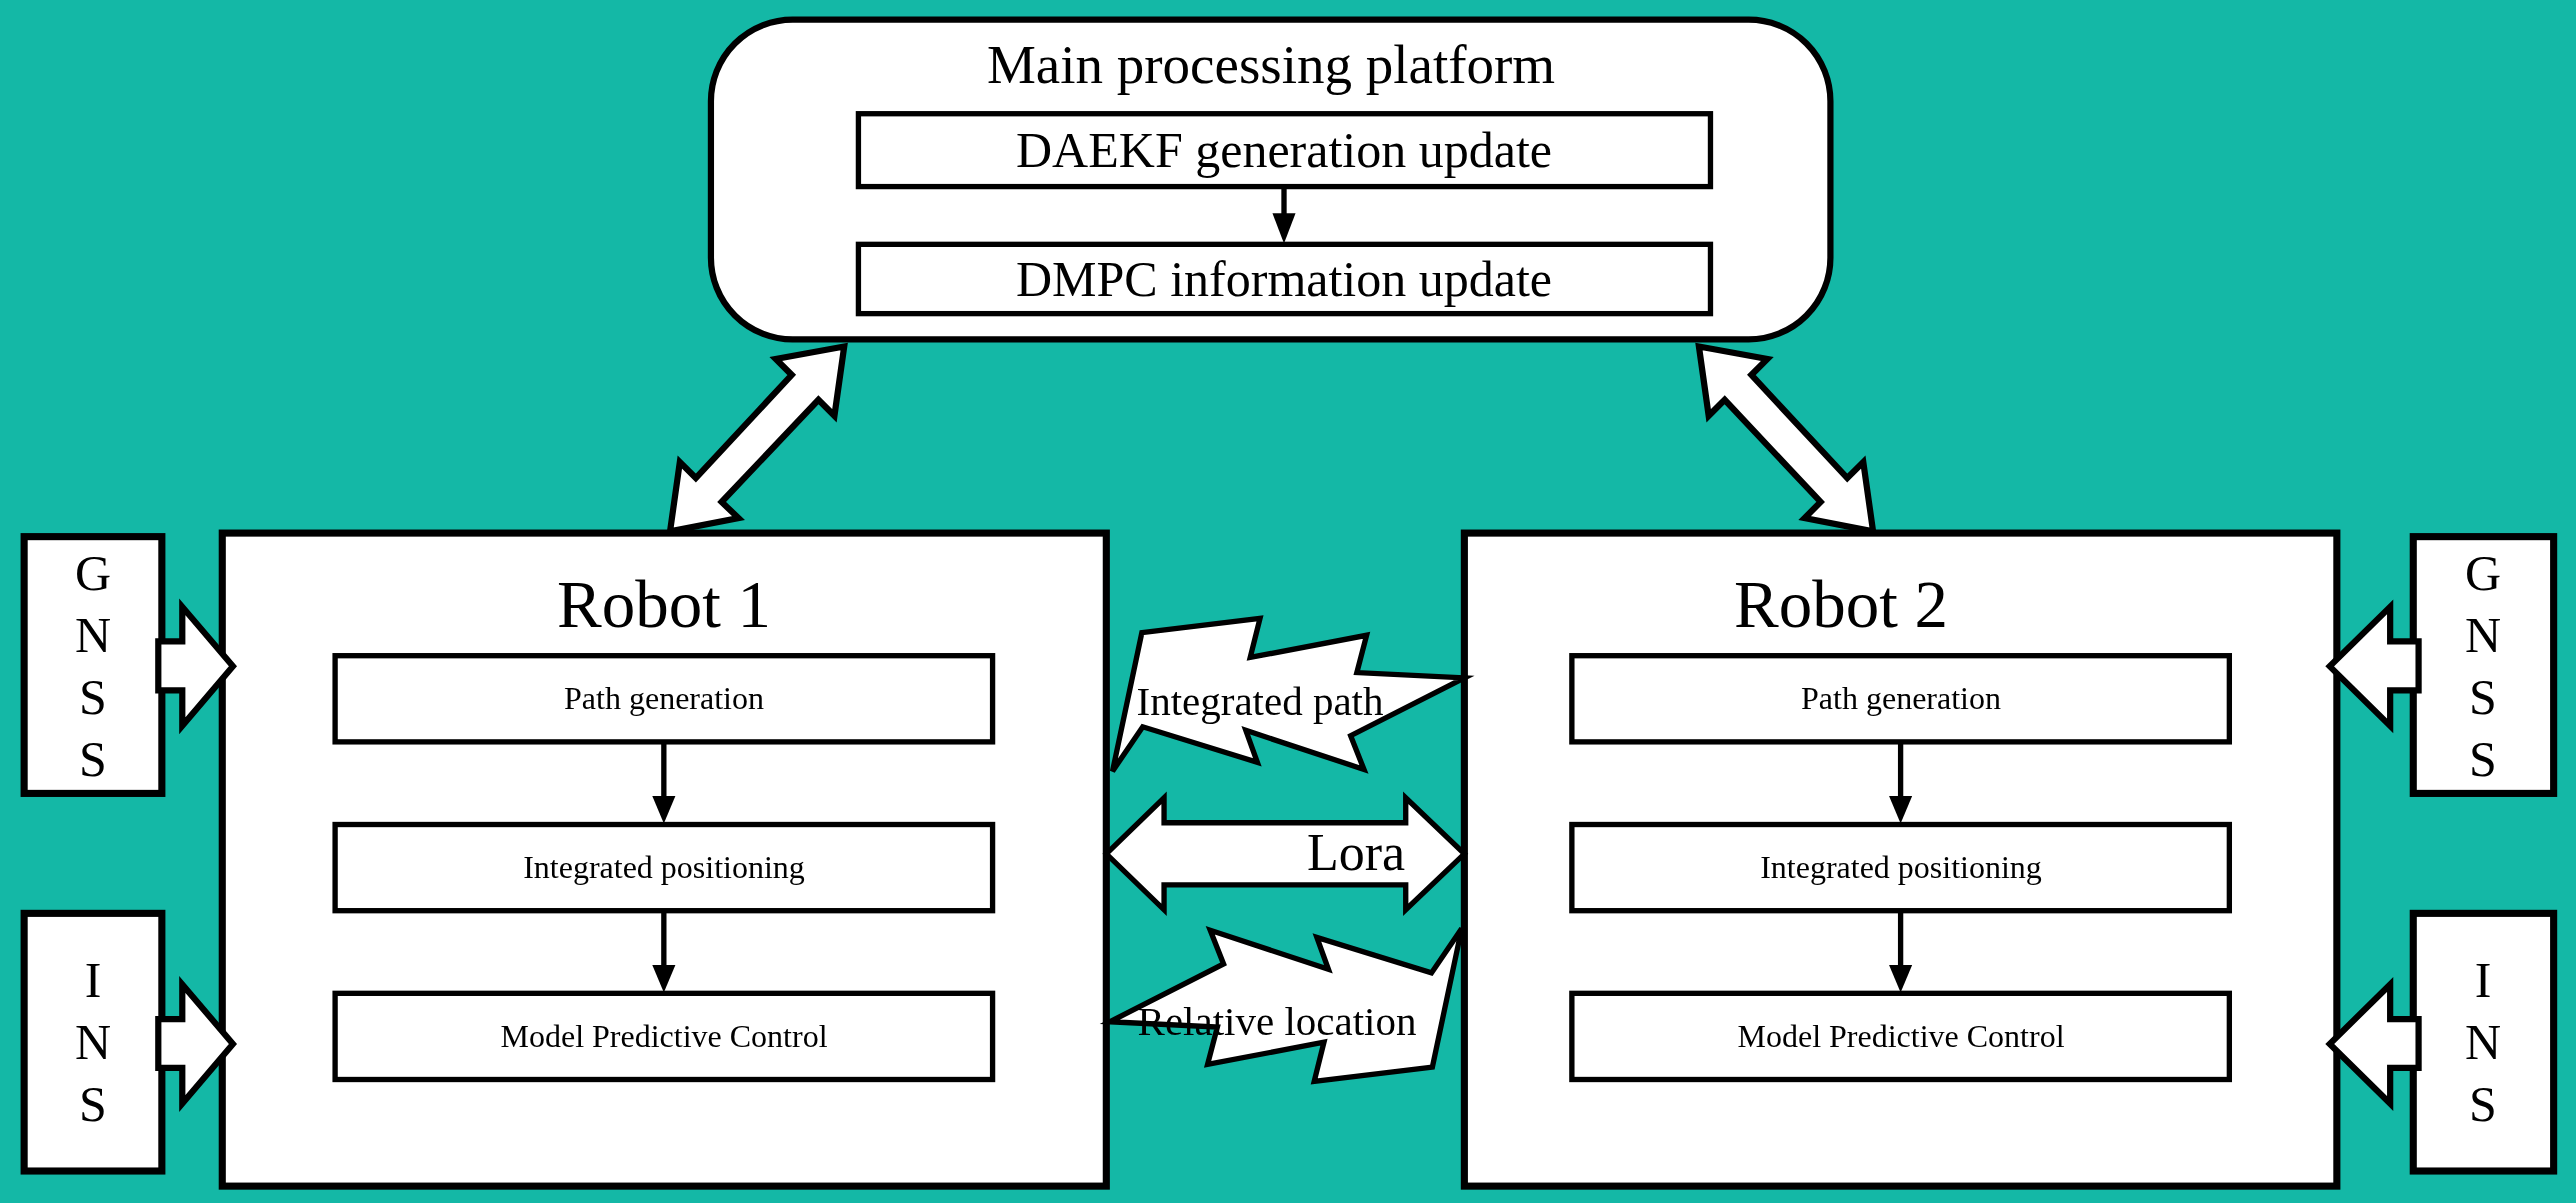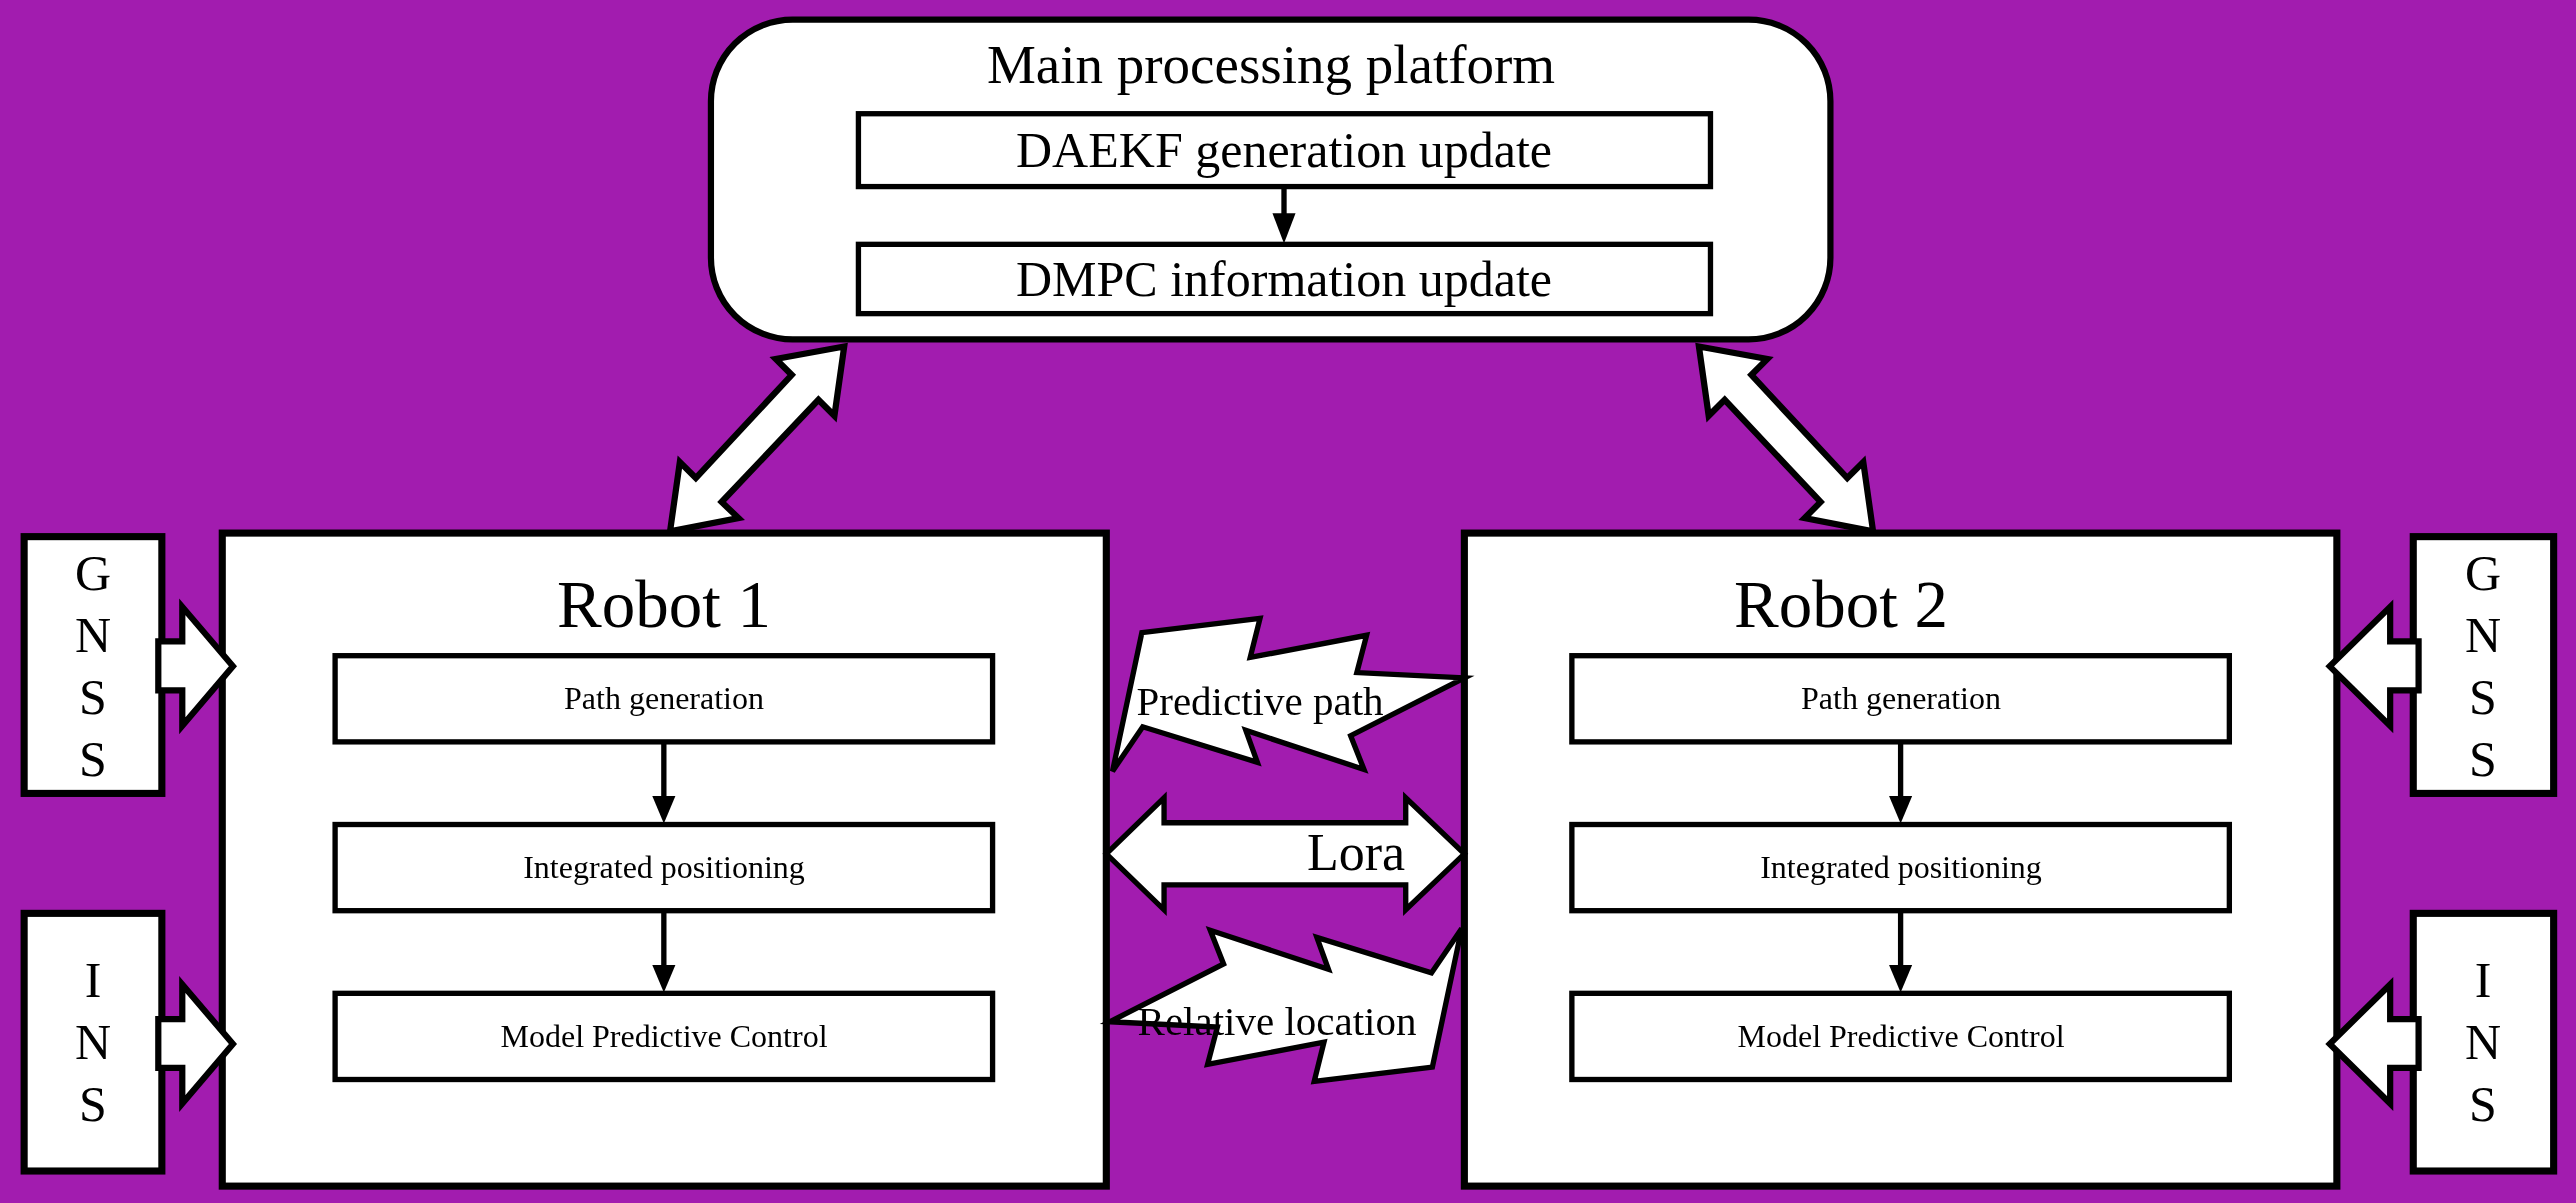--- a/index.html
+++ b/index.html
@@ -4,21 +4,21 @@
 <style>
   html, body {
     margin: 0;
     padding: 0;
     background: #ffffff;
   }
   #figure {
     position: relative;
     width: 2576px;
     height: 1203px;
-    background: #a21caf;
+    background: #14b8a6;
     font-family: "Liberation Serif", "DejaVu Serif", serif;
     color: #000000;
     overflow: hidden;
   }
   #shapes {
     position: absolute;
     left: 0;
     top: 0;
     z-index: 1;
   }
@@ -137,18 +137,18 @@
     <span>N</span>
     <span>S</span>
     <span>S</span>
   </div>
   <div class="letterbox" style="left:2413px; top:913px; width:140px; height:258px;">
     <span>I</span>
     <span>N</span>
     <span>S</span>
   </div>
 
-  <div class="label link-lbl" style="left:1260px; top:702px;">Predictive path</div>
+  <div class="label link-lbl" style="left:1260px; top:702px;">Integrated path</div>
   <div class="label lora-lbl" style="left:1356px; top:853px;">Lora</div>
   <div class="label link-lbl" style="left:1277px; top:1022px;">Relative location</div>
 
 </div>
 
 
 </body></html>

